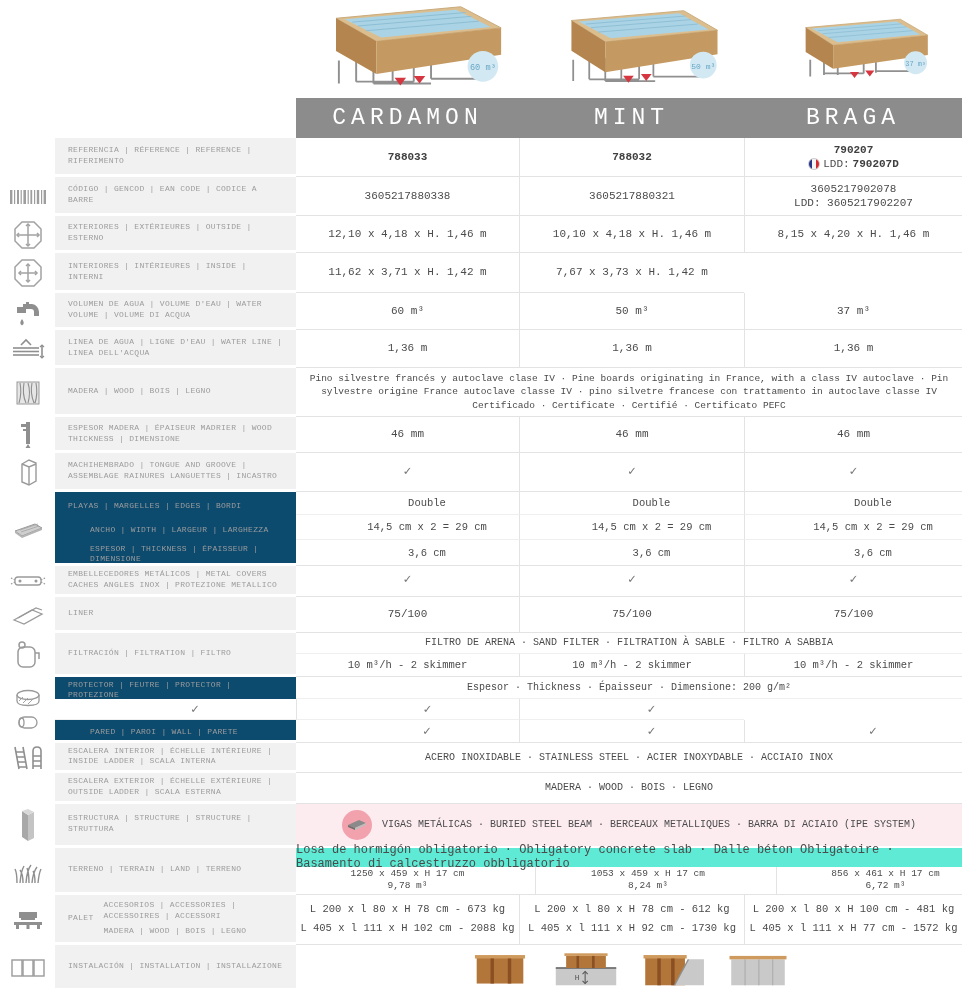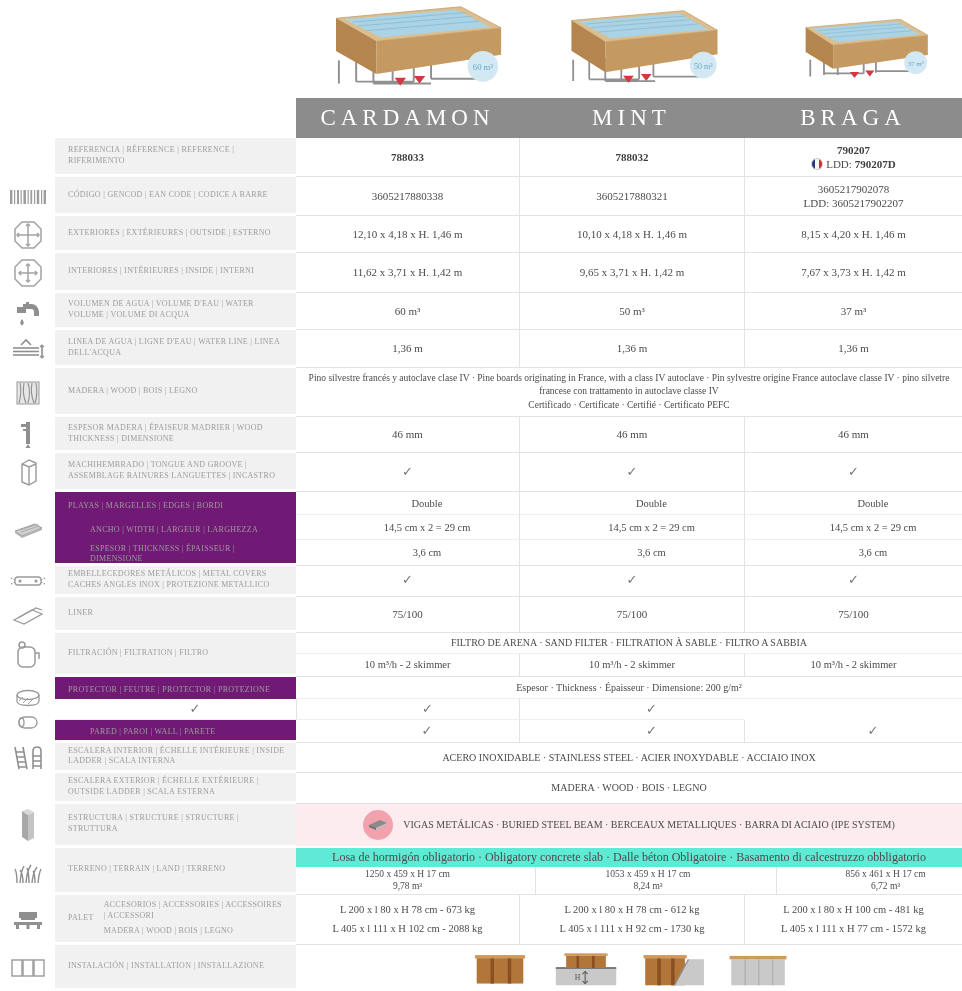--- a/index.html
+++ b/index.html
@@ -1,16 +1,16 @@
 <!DOCTYPE html>
 <html><head>
 <meta charset="utf-8">
 <style>
   html,body{margin:0;padding:0;background:#fff;}
-  .page{width:962px;height:991px;font-family:Liberation Serif, serif;position:relative;background:#fff;overflow:hidden;}
+  .page{width:962px;height:991px;font-family:Liberation Mono, monospace;position:relative;background:#fff;overflow:hidden;}
 
   
   .pools{margin-left:296px;width:666px;height:98px;display:flex;}
   .pool-cell{display:flex;align-items:center;justify-content:center;}
   .pc1{width:223px}.pc2{width:225px}.pc3{width:218px}
 
   
   .band{margin-left:296px;width:764px;height:40px;background:#8c8c8c;display:flex;}
   .band-cell{display:flex;align-items:center;justify-content:center;color:#fff;font-size:23px;letter-spacing:5px;font-weight:500;}
 
@@ -34,21 +34,21 @@
   .h-ref{min-height:39px}.h-cod{min-height:39px}.h-ext{min-height:37px}.h-int{min-height:40px}
   .h-vol{min-height:37px}.h-lin{min-height:38px}.h-mad{min-height:49px}.h-esp{min-height:36px}
   .h-mac{min-height:39px}.h-emb{min-height:29px}.h-lnr{min-height:36px}
   .h-esc1{min-height:27px}.h-esc2{min-height:28px}.h-str{min-height:44px}.h-pal{min-height:50px}.h-ins{min-height:46px}
 
   .madera-text{font-size:9.5px;line-height:1.4;padding:3px 6px;}
 
   
   .row-playas{display:grid;grid-template-columns:55px 241px 223px 225px 218px;grid-template-rows:23px 25px 26px;}
   .row-playas .icon-cell{grid-row:1/4;grid-column:1;}
-  .lbl-sub{background:#701a75;display:flex;align-items:center;padding:5px 10px 0 13px;color:#9c9c9c;font-size:8px;letter-spacing:.3px;line-height:1.25;box-sizing:border-box;}
+  .lbl-sub{background:#0c4a6e;display:flex;align-items:center;padding:5px 10px 0 13px;color:#9c9c9c;font-size:8px;letter-spacing:.3px;line-height:1.25;box-sizing:border-box;}
   .lbl-sub.ind{padding-left:35px;}
   .lbl-sub.last{border-bottom:3px solid #fff;}
   .sv{display:flex;align-items:center;justify-content:center;text-align:center;color:#4b4b4b;font-size:10.5px;background:#fff;border-bottom:1px solid #efefef;box-sizing:border-box;padding-left:39px;}
   .sv.bot{border-bottom:1px solid #e3e3e3;}
 
   
   .row-prot{display:grid;grid-template-columns:55px 241px 223px 225px 218px;grid-template-rows:22px 21px 23px;}
   .row-prot .icon-cell{grid-row:1/4;grid-column:1;}
   .prot-span{grid-column:3/6;display:flex;align-items:center;justify-content:center;color:#4b4b4b;font-size:10px;background:#fff;border-bottom:1px solid #efefef;box-sizing:border-box;}
 
@@ -194,21 +194,20 @@
     <div class="icon-cell">
       <svg width="30" height="30" viewBox="0 0 30 30" fill="none" stroke="#a2a2a2" stroke-width="1.5">
           <polygon points="9,2 21,2 28,9 28,21 21,28 9,28 2,21 2,9"></polygon>
           <line x1="6" y1="15" x2="24" y2="15"></line>
           <line x1="15" y1="6" x2="15" y2="24"></line>
           <path d="M8 13 l-2 2 l2 2 M22 13 l2 2 l-2 2 M13 8 l2 -2 l2 2 M13 22 l2 2 l2 -2"></path>
         </svg>
     </div>
     <div class="label-cell">INTERIORES | INTÉRIEURES | INSIDE | INTERNI</div>
     <div class="val">11,62 x 3,71 x H. 1,42 m</div>
-    <div class="val vdiv">9,65 x 3,71 x H. 1,42 m</div>
     <div class="val vdiv">7,67 x 3,73 x H. 1,42 m</div>
   </div>
 
   <div class="row h-vol">
     <div class="icon-cell">
       <svg width="26" height="28" viewBox="0 0 26 28">
           <path d="M2 9 h6 v-3 h3 v-2 h3 v2 h3 a8 8 0 0 1 7 8 v4 h-5 v-4 a3 3 0 0 0 -3 -3 h-5 v4 h-9 z" fill="#8f8f8f"></path>
           <path d="M7 21 q3.5 4.5 0 6.5 q-3.5 -2 0 -6.5" fill="#8f8f8f"></path>
         </svg>
     </div>

